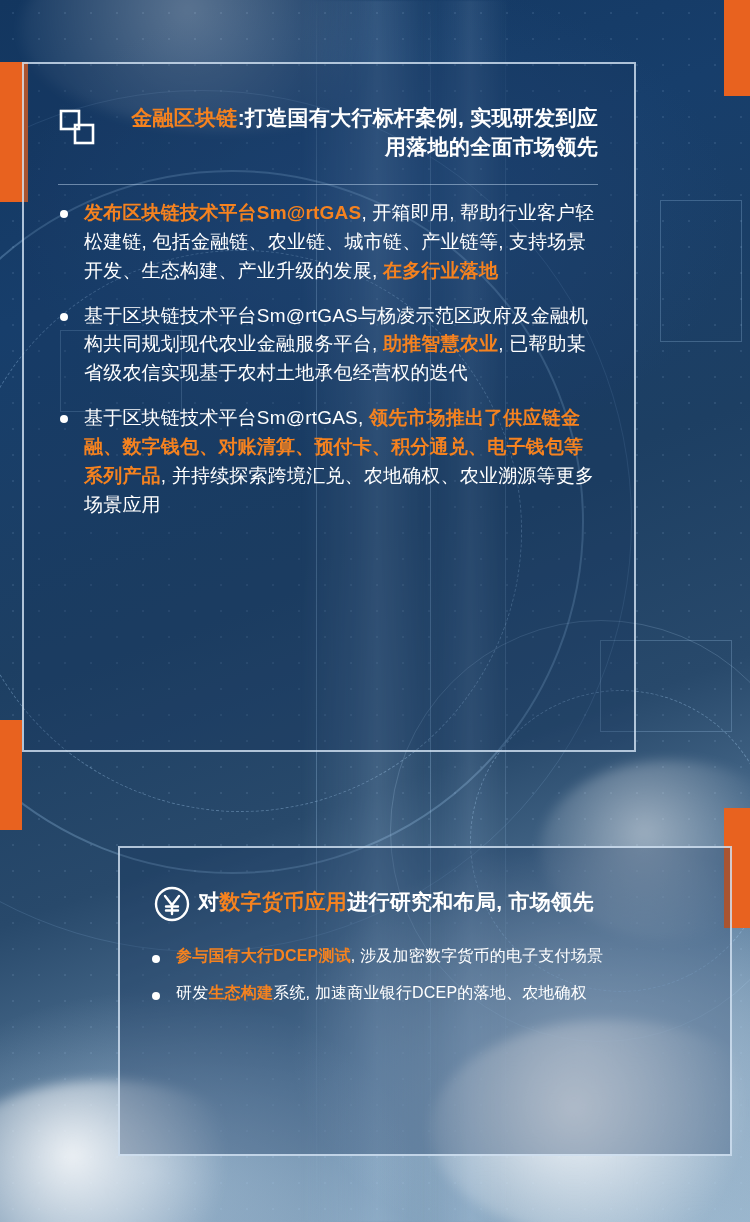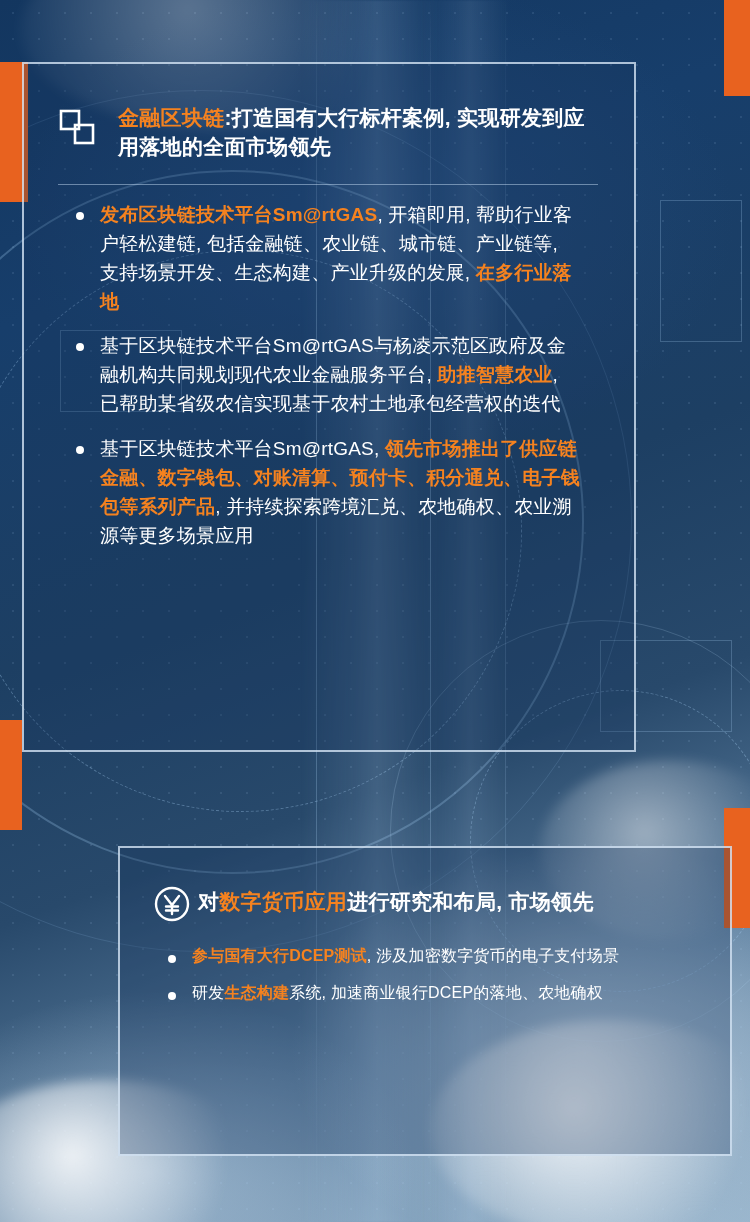--- a/index.html
+++ b/index.html
@@ -91,21 +91,21 @@
     position: absolute;
     border: 2px solid rgba(225,240,255,0.75);
     background: rgba(22,52,92,0.30);
     box-sizing: border-box;
   }
   .card-top { left: 22px; top: 62px; width: 614px; height: 690px; }
   .card-bottom { left: 118px; top: 846px; width: 614px; height: 310px; }
 
   .card-inner { padding: 40px 36px 0 34px; }
 
-  .head-row { display: flex; align-items: flex-start; gap: 16px; }
+  .head-row { display: flex; align-items: flex-start; gap: 16px; text-align: right; }
   .icon-box {
     flex: 0 0 auto;
     width: 44px; height: 44px;
     margin-top: 4px;
   }
   .icon-box svg { display: block; }
 
   .head-text {
     font-size: 21px;
     line-height: 1.38;
@@ -116,21 +116,21 @@
   .hl-orange-b { color: #f5821f; font-weight: bold; }
 
   .rule {
     margin: 22px 0 14px 0;
     height: 1px;
     background: rgba(210,232,255,0.45);
   }
 
   ul.bullets {
     list-style: none;
-    margin: 16px;
+    margin: 0;
     padding: 0;
   }
   ul.bullets > li {
     position: relative;
     padding-left: 26px;
     margin-bottom: 16px;
     color: #ffffff;
     font-size: 19px;
     line-height: 1.52;
     letter-spacing: .2px;

